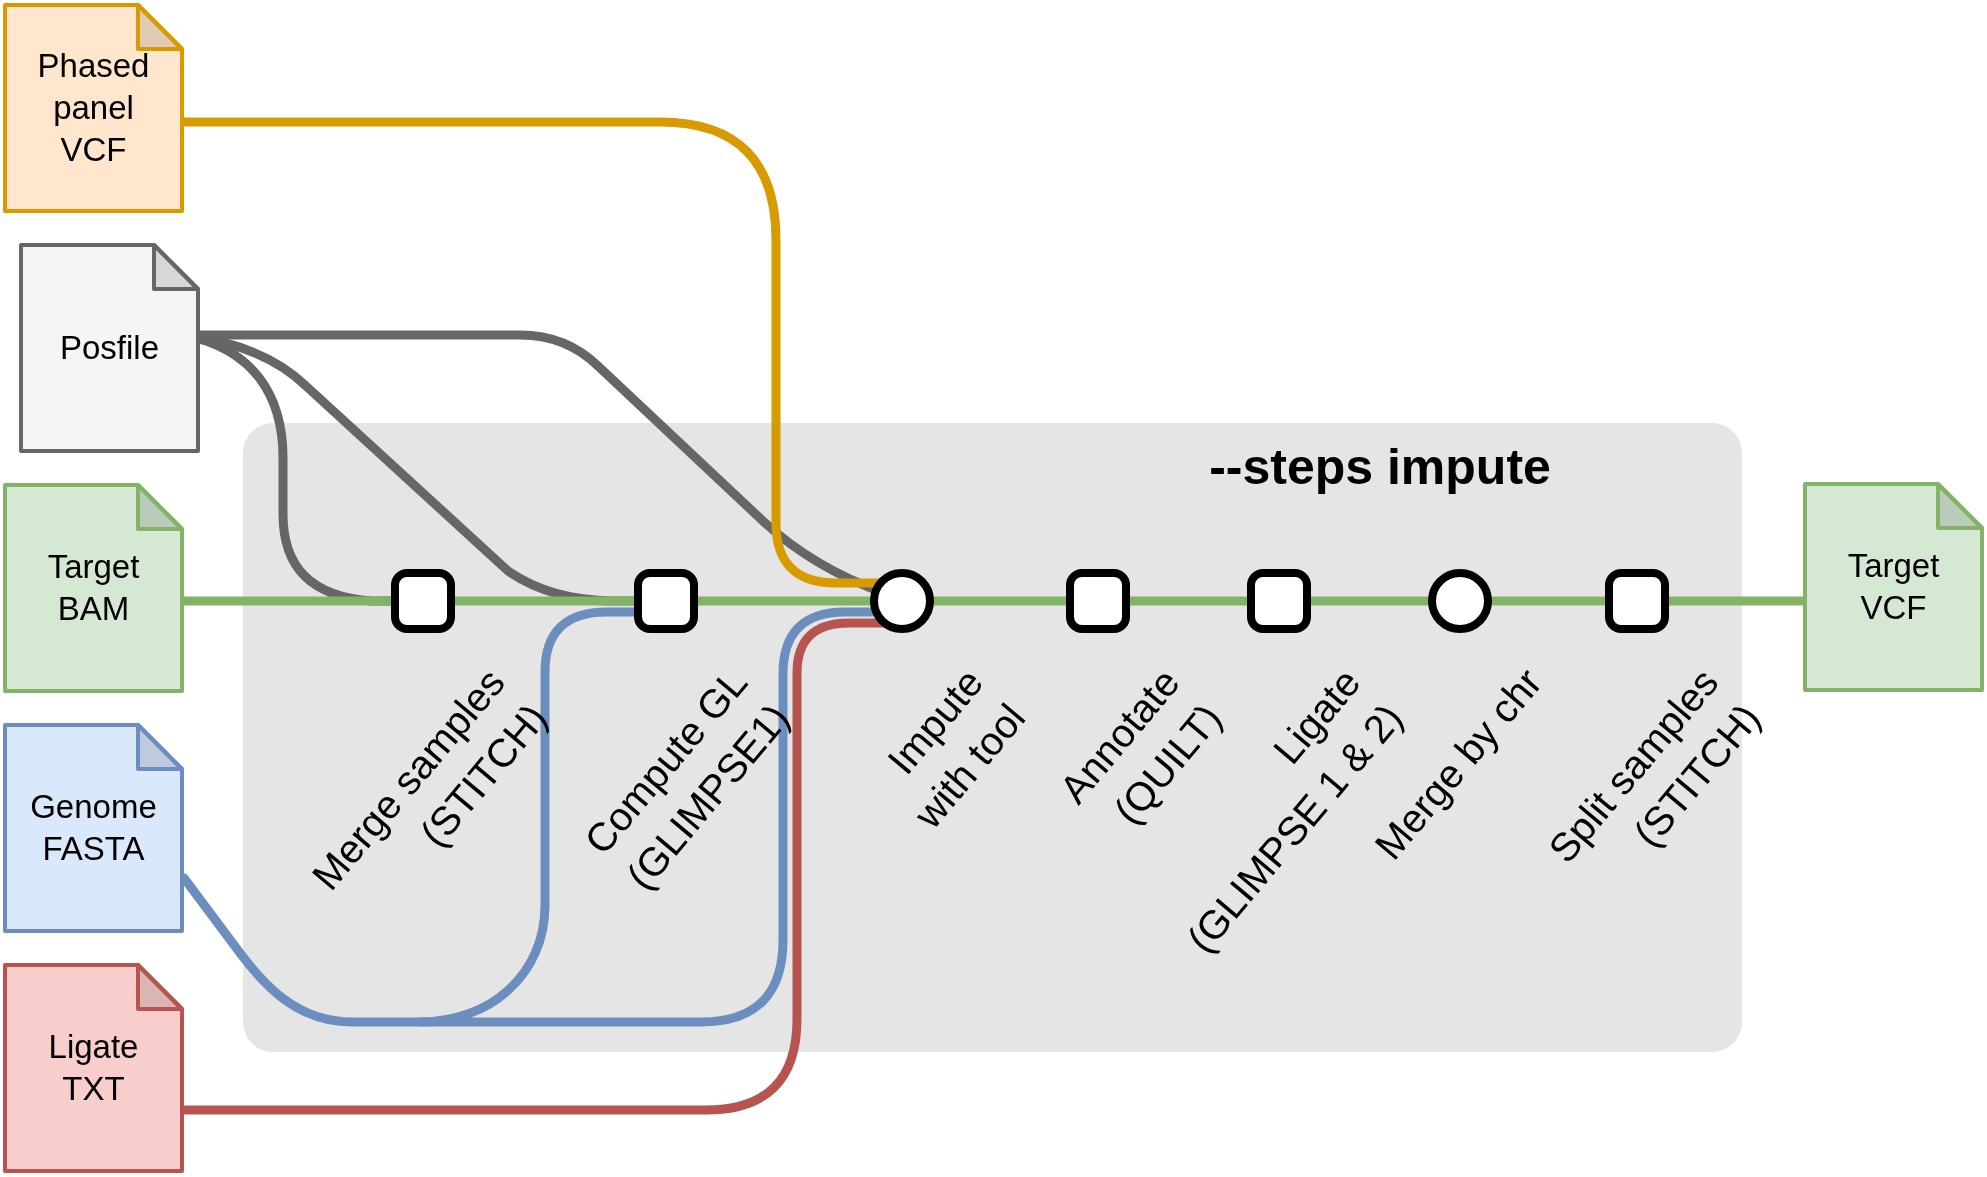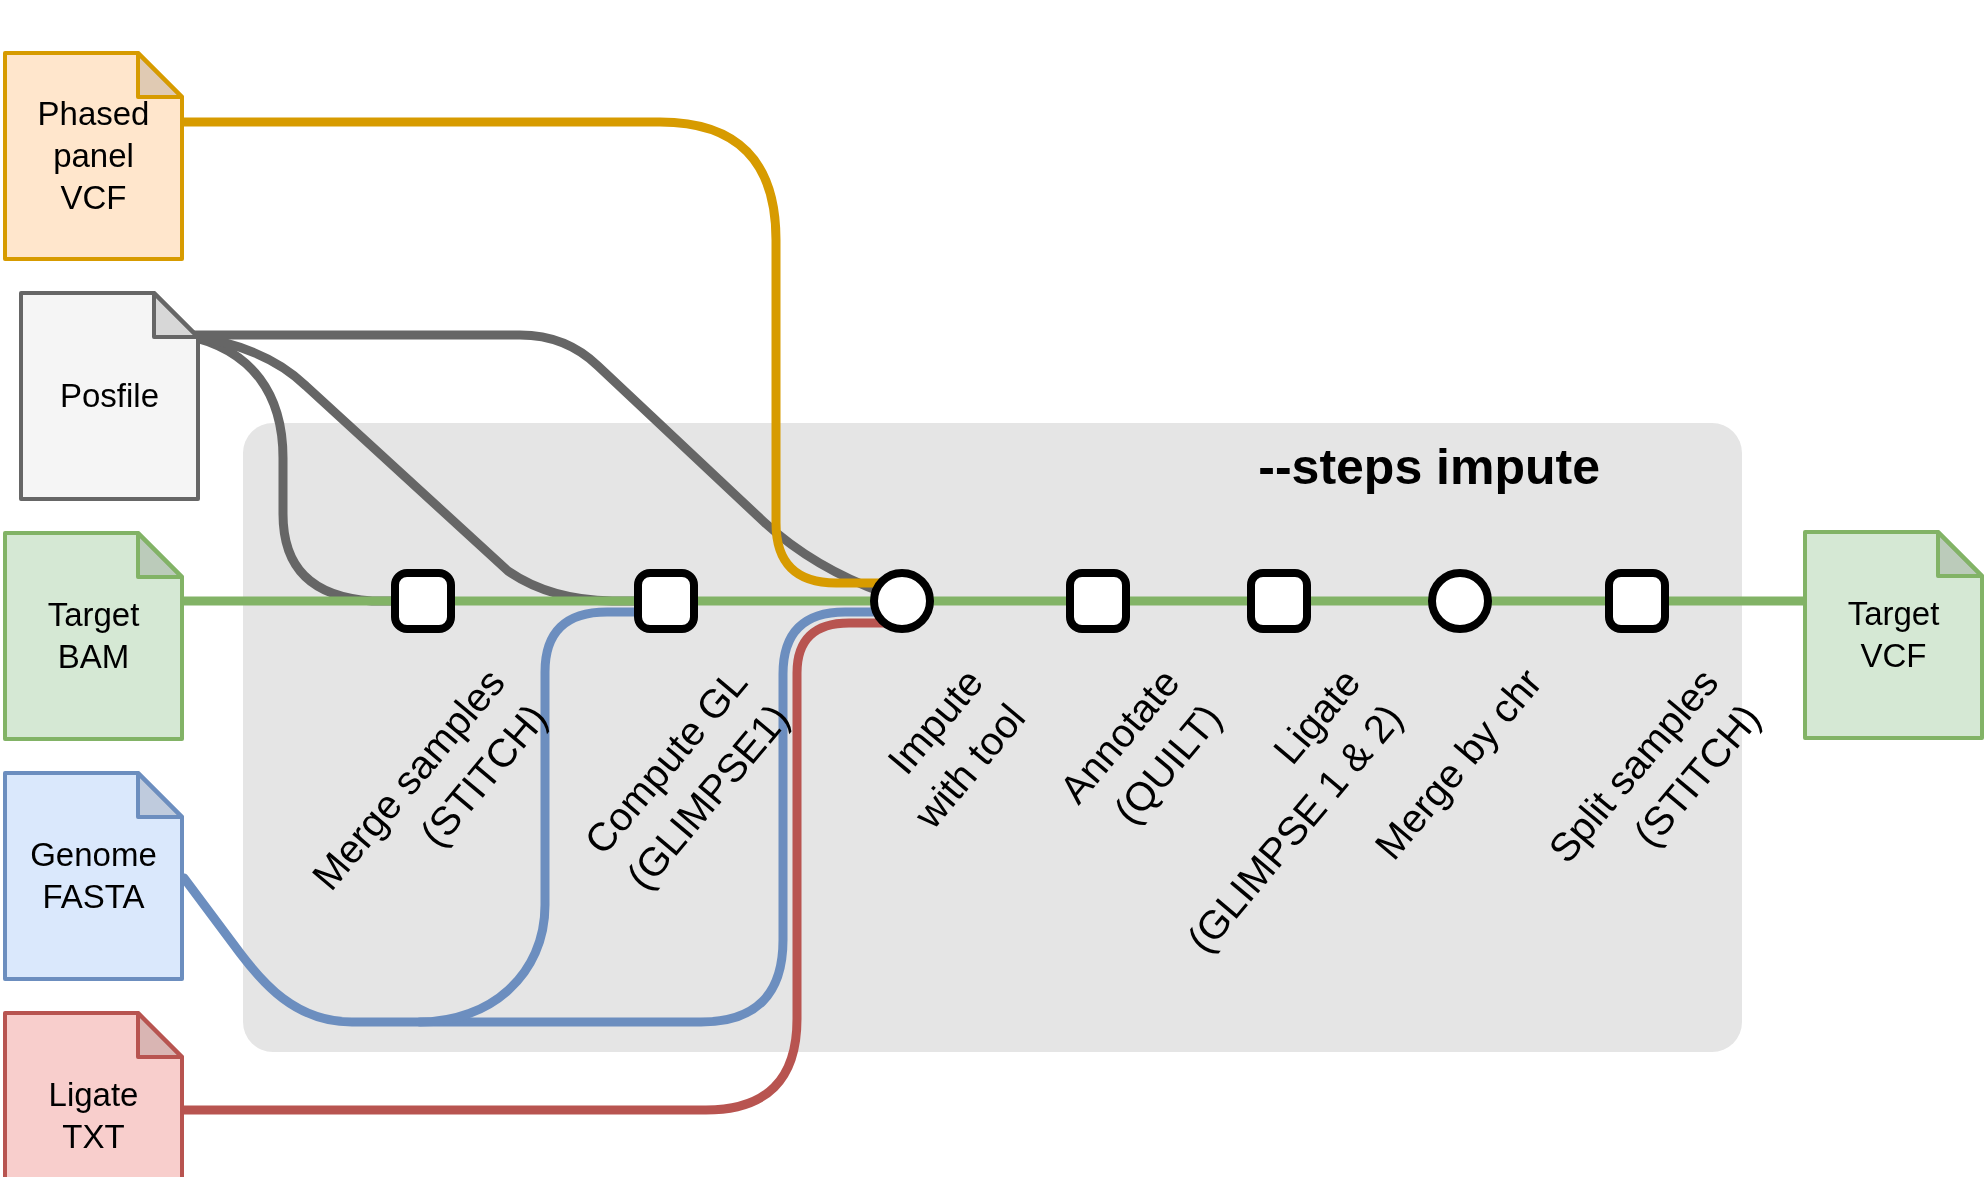--- a/index.html
+++ b/index.html
@@ -5,38 +5,38 @@
   html,body{margin:0;padding:0;background:#ffffff;}
   #canvas{
     position:relative;width:1987px;height:1177px;background:#ffffff;
     font-family:"Liberation Sans",sans-serif;overflow:hidden;
   }
   .groupbox{
     position:absolute;left:243px;top:423px;width:1499px;height:629px;
     border-radius:30px;z-index:0;
   }
   .grouptitle{
-    position:absolute;left:1160px;top:438px;width:440px;text-align:right;
+    position:absolute;left:1160px;top:438px;width:440px;text-align:center;
     font-size:50px;font-weight:bold;color:#000;z-index:2;white-space:nowrap;
   }
   svg.wires{position:absolute;left:0;top:0;z-index:1;}
   .wire{fill:none;stroke-width:9;stroke-linecap:round;stroke-linejoin:round;}
   .node{
     position:absolute;width:64px;height:64px;box-sizing:border-box;
     background:#fff;border:8px solid #000;z-index:4;
   }
   .node.square{border-radius:16px;}
   .node.circle{border-radius:50%;}
   .steplabel{position:absolute;width:0;height:0;z-index:3;}
   .steplabel .txt{
     position:absolute;right:0;top:0;transform:rotate(-50deg);
     transform-origin:100% 0;text-align:right;white-space:pre;
     font-size:40px;line-height:1.38;color:#000;
   }
-  .file{position:absolute;width:181px;height:210px;z-index:5;margin-top:48px;}
+  .file{position:absolute;width:181px;height:210px;z-index:5;}
   .file svg{position:absolute;left:0;top:0;}
   .file .flabel{
     position:absolute;left:0;top:0;right:0;bottom:0;
     display:flex;align-items:center;justify-content:center;
     text-align:center;font-size:33px;line-height:1.27;white-space:pre;color:#000;
   }
 </style>
 </head>
 <body>
 

